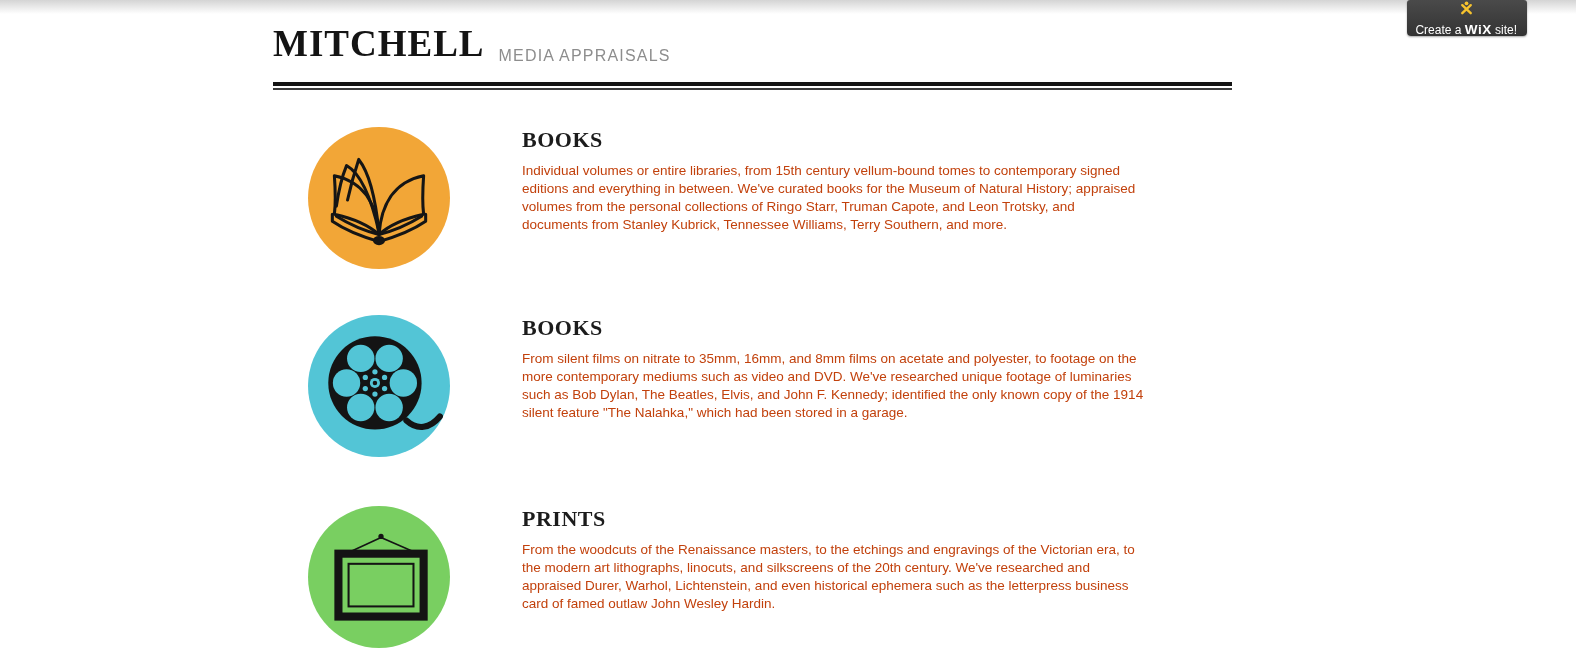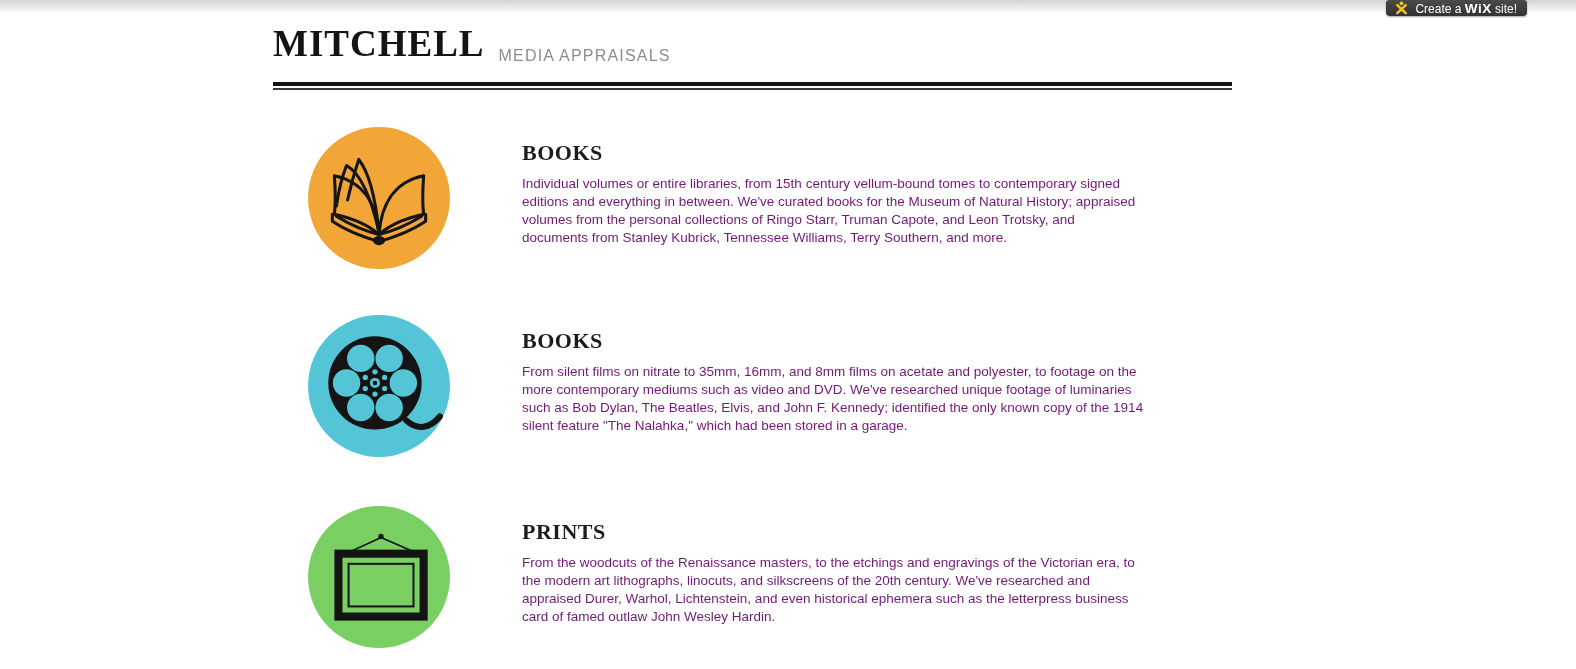--- a/index.html
+++ b/index.html
@@ -11,26 +11,27 @@
     overflow: hidden;
   }
   .top-shade {
     position: absolute; top: 0; left: 0;
     width: 100%; height: 14px;
     background: linear-gradient(#d4d4d4, #ffffff);
   }
   
   .wix-badge {
     position: absolute; top: 0; right: 49px;
-    height: 16px; padding: 0 10px 0 8px;
+    height: 36px; padding: 0 10px 0 8px;
     background: linear-gradient(#4a4a4a, #333333);
     border-radius: 3px 3px 4px 4px;
     display: flex; align-items: center; gap: 6px;
     box-shadow: 0 1px 2px rgba(0,0,0,0.35);
     cursor: pointer;
+    flex-direction: column;
   }
   .wix-badge .badge-text { color: #ffffff; font-size: 12px; white-space: nowrap; }
   .wix-badge .badge-brand { font-weight: bold; font-size: 13.5px; letter-spacing: 0.5px; }
   
   .brand-row {
     position: absolute; left: 273px; top: 22px;
     display: flex; align-items: flex-end;
   }
   .brand-name {
     font-family: "Liberation Serif", serif;
@@ -49,30 +50,30 @@
   
   .section {
     position: absolute; left: 308px;
     display: flex; align-items: flex-start;
   }
   .section-books  { top: 127px; }
   .section-films  { top: 315px; }
   .section-prints { top: 506px; }
   .icon-wrap { width: 142px; height: 142px; flex: 0 0 auto; }
   .icon-wrap svg { display: block; width: 142px; height: 142px; }
-  .section-text { margin-left: 72px; margin-top: 13px; width: 622px; }
+  .section-text { margin-left: 72px; width: 622px; }
   .section-title {
     font-family: "Liberation Serif", serif;
     font-weight: bold; font-size: 22px; letter-spacing: 0.5px;
     color: #1c1c1c; line-height: 26px;
   }
   .section-body {
     margin-top: 9px;
     font-size: 13.5px; line-height: 18px;
-    color: #701a75;
+    color: #c2410c;
   }
 </style>
 </head>
 <body>
 
 <div class="top-shade"></div>
 
 <div class="wix-badge">
   <span style="display:flex;">
     <svg width="15" height="16" viewBox="0 0 16 16">

